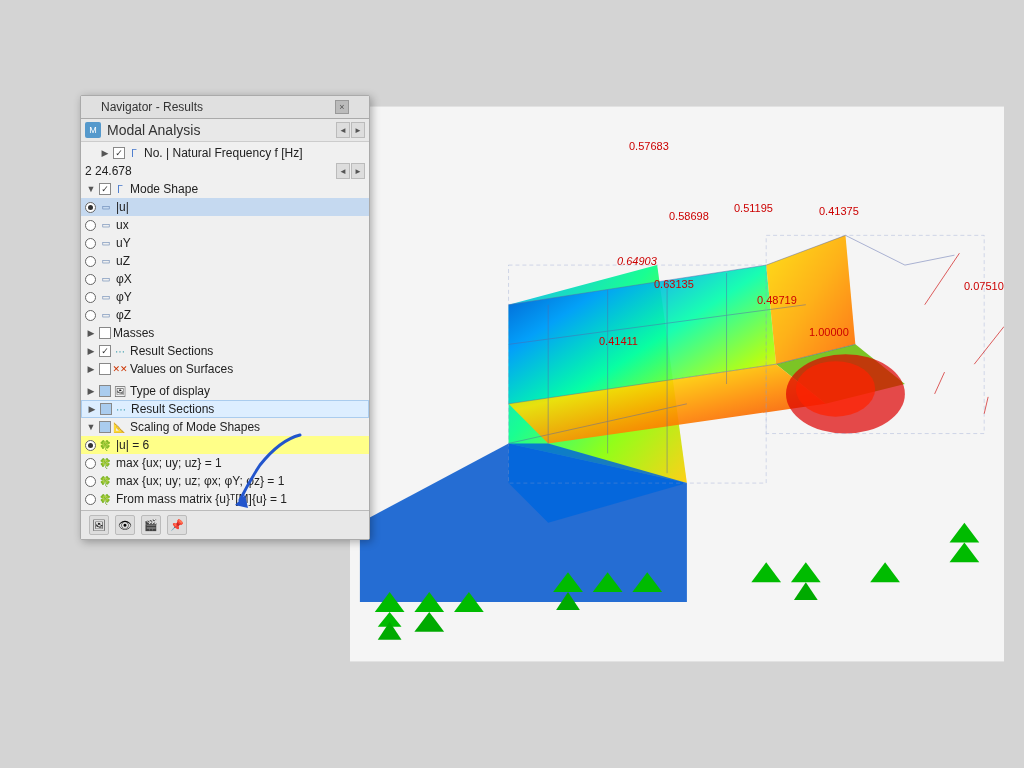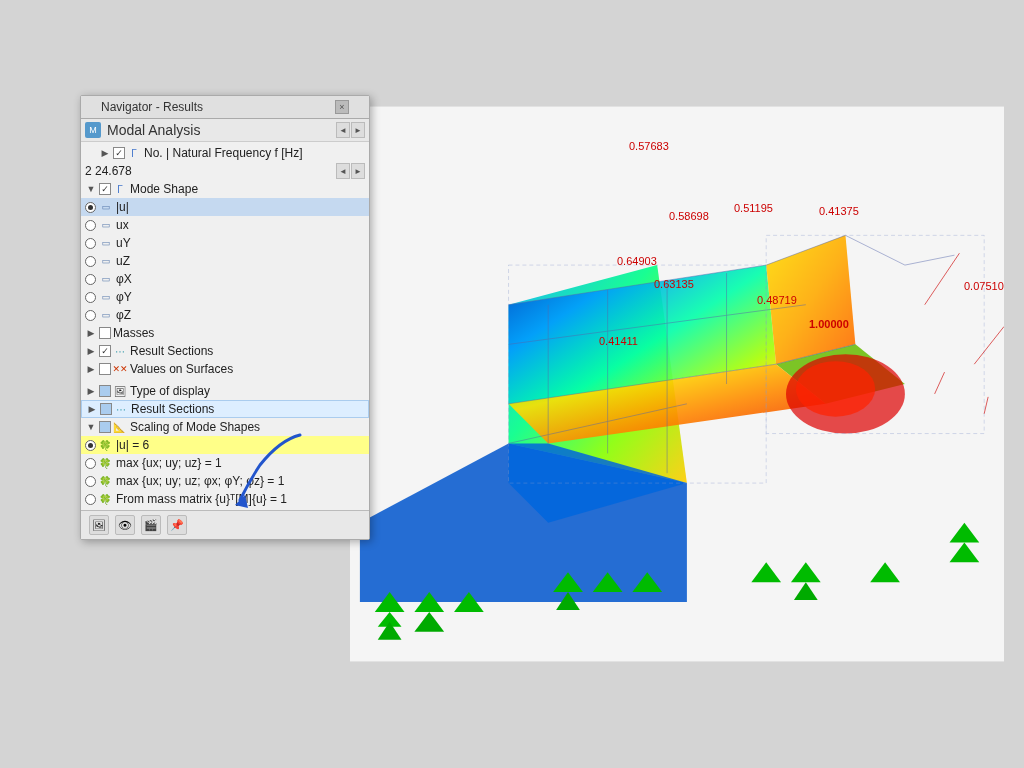--- a/index.html
+++ b/index.html
@@ -286,24 +286,24 @@
         <line x1="600" y1="268" x2="590" y2="290"></line>
         <line x1="644" y1="293" x2="640" y2="310"></line>
         <line x1="950" y1="293" x2="900" y2="310"></line>
       </g>
     </svg>
 
     <div class="val-label" style="left: 255px; top: 60px;">0.57683</div>
     <div class="val-label" style="left: 295px; top: 130px;">0.58698</div>
     <div class="val-label" style="left: 360px; top: 122px;">0.51195</div>
     <div class="val-label" style="left: 445px; top: 125px;">0.41375</div>
-    <div class="val-label" style="left: 243px; top: 175px;">0.64903</div>
+    <div class="val-label" style="left: 243px; top: 175px; font-style: italic;">0.64903</div>
     <div class="val-label" style="left: 280px; top: 198px;">0.63135</div>
     <div class="val-label" style="left: 383px; top: 214px;">0.48719</div>
-    <div class="val-label" style="left: 435px; top: 238px; font-weight: bold;">1.00000</div>
+    <div class="val-label" style="left: 435px; top: 246px;">1.00000</div>
     <div class="val-label" style="left: 225px; top: 255px;">0.41411</div>
     <div class="val-label" style="left: 590px; top: 200px;">0.07510</div>
   </div>
 
   <div class="navigator-panel">
 
     <div class="nav-title-bar">
       <span>Navigator - Results</span>
       <div class="close-btn">×</div>
     </div>

